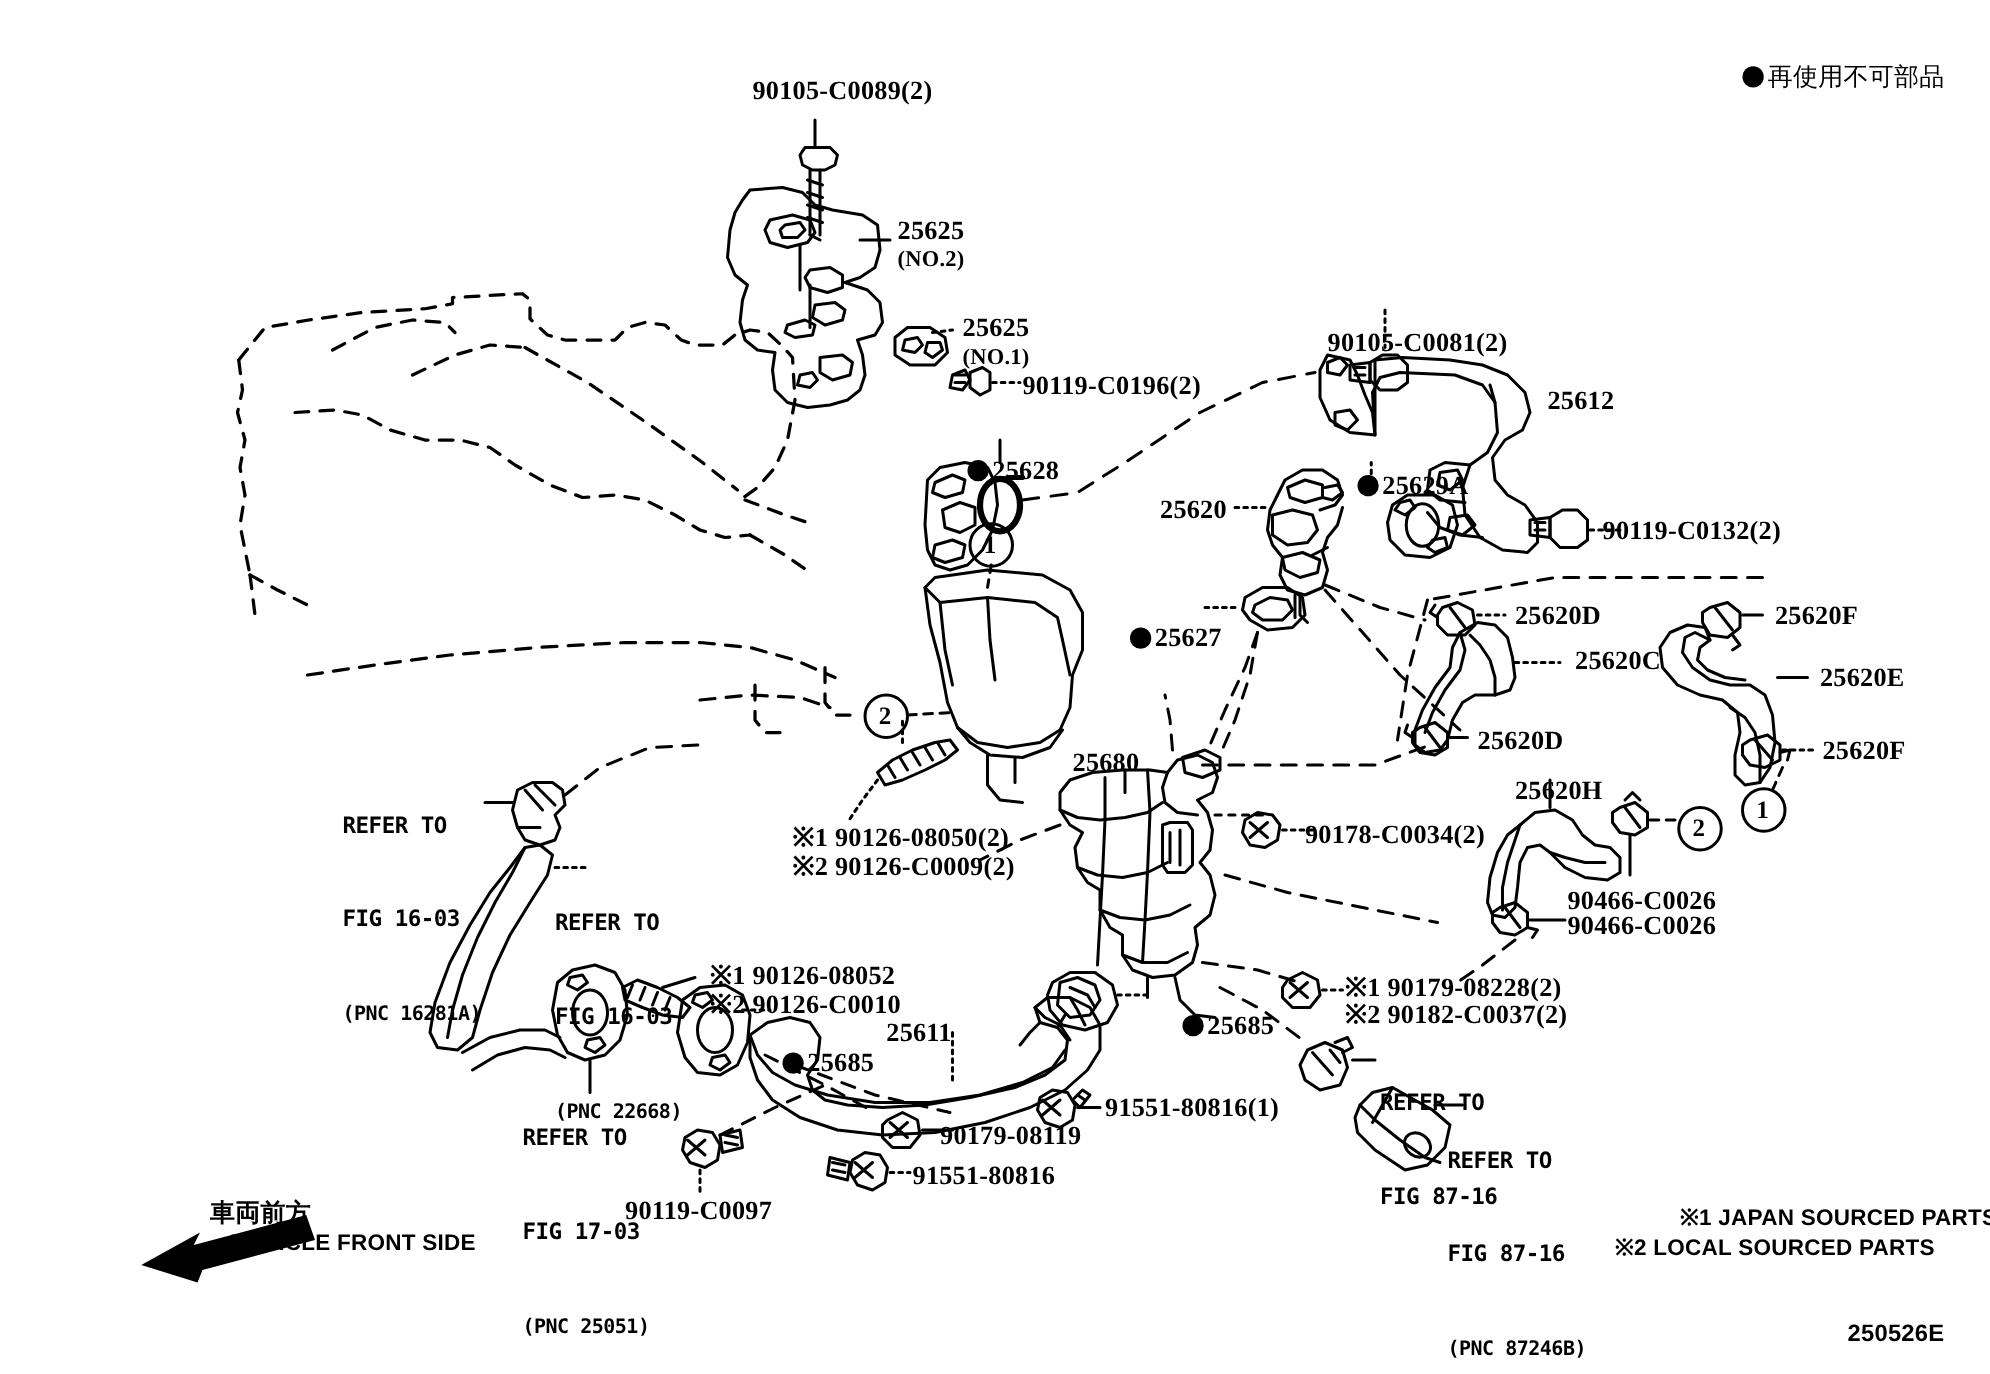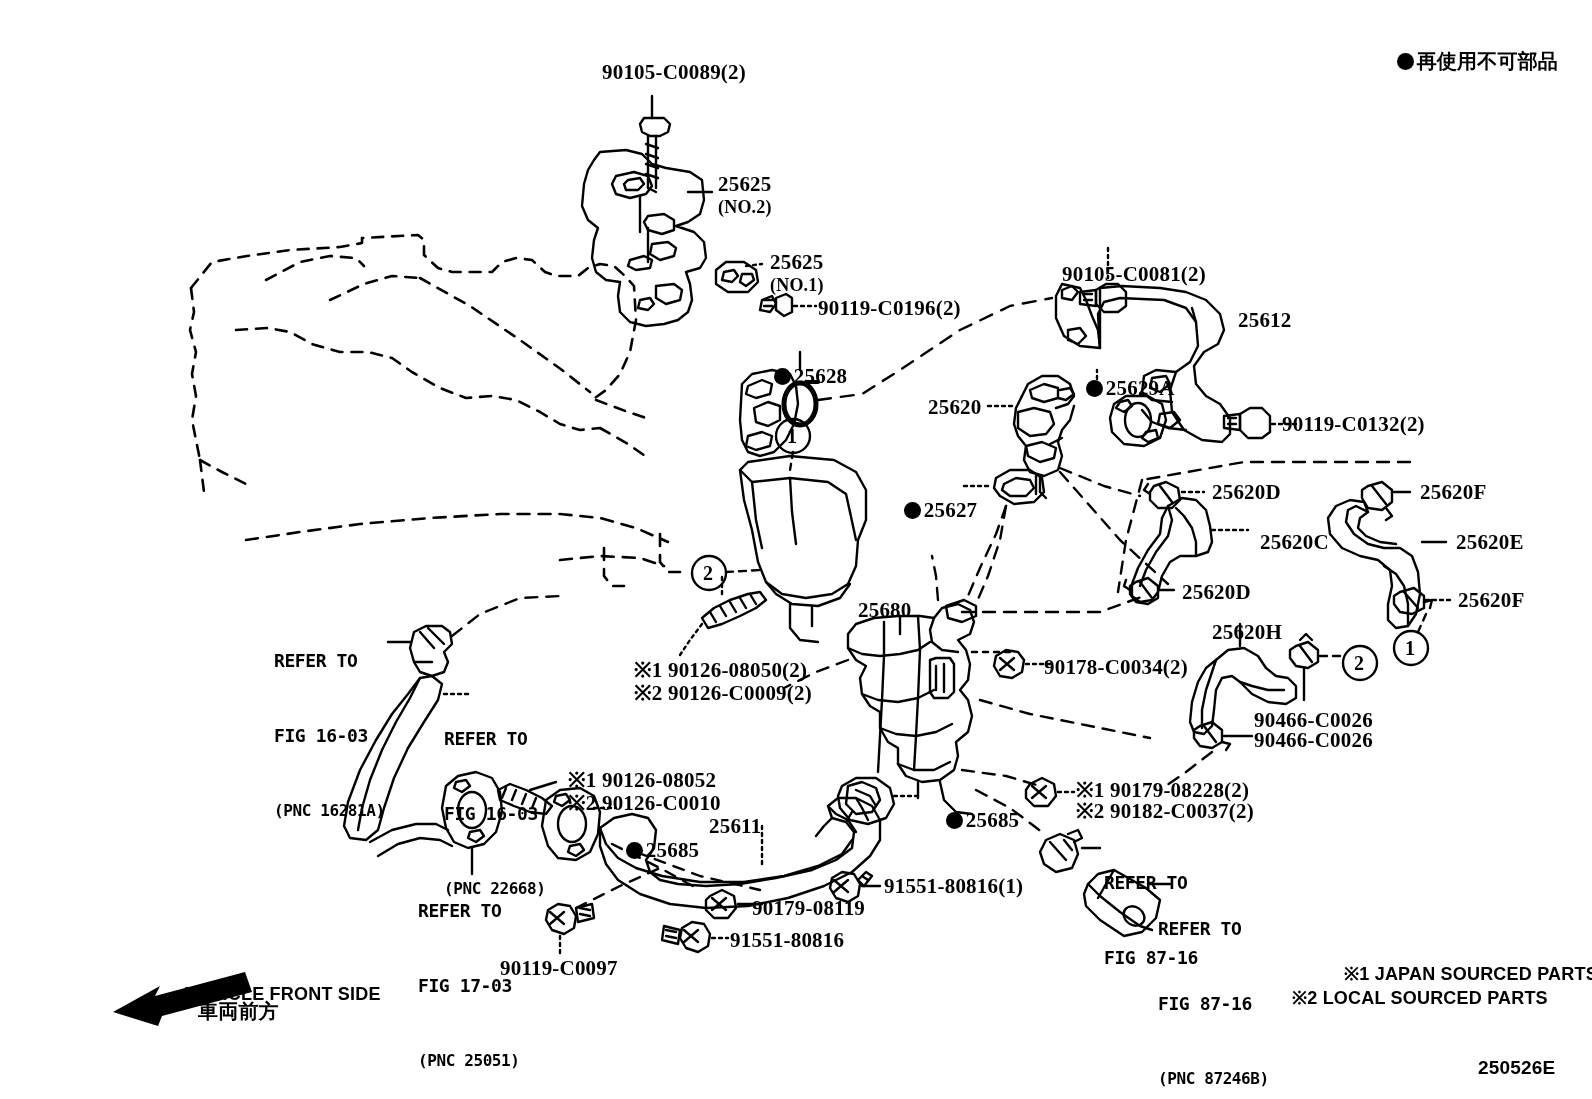--- a/index.html
+++ b/index.html
@@ -8,21 +8,21 @@
   #stage{position:absolute;left:0;top:0;width:1592px;height:1099px;}
   svg.art{position:absolute;left:0;top:0;width:1592px;height:1099px;pointer-events:none;}
   .lbl{position:absolute;white-space:pre;font-family:"Liberation Serif",serif;
        font-weight:700;font-size:21px;line-height:24px;letter-spacing:.2px;}
   .lbl.sm{font-size:18px;line-height:22px;text-align:right;}
   .lbl.refer{font-family:"DejaVu Sans Mono",monospace;font-weight:700;font-size:18px;line-height:25px;letter-spacing:-.4px;}
   .lbl.refer .pnc{font-size:16px;}
   .lbl.note{font-family:"Liberation Sans",sans-serif;font-weight:700;font-size:18px;line-height:25px;}
   .lbl.jp{font-family:"DejaVu Sans",sans-serif;font-weight:700;font-size:20px;line-height:24px;}
   .lbl.legendtxt{font-family:"Liberation Sans",sans-serif;font-weight:700;font-size:18px;line-height:26px;}
-  .lbl.legendjp{font-family:"DejaVu Sans",sans-serif;font-weight:700;font-size:20px;line-height:26px;}
+  .lbl.legendjp{font-family:"DejaVu Sans",sans-serif;font-weight:400;font-size:20px;line-height:26px;}
   .lbl.figcode{font-family:"Liberation Sans",sans-serif;font-weight:700;font-size:19px;}
   .dot{display:inline-block;width:17px;height:17px;border-radius:50%;
        background:#000;vertical-align:-2px;margin-right:3px;}
 </style>
 </head>
 <body>
 
 <div id="stage">
 
   <svg class="art" viewBox="0 0 1592 1099">
@@ -519,21 +519,21 @@
   </div>
 
   <div class="lbl" style="left:928px; top:395px;">25620</div>
   <div class="lbl" style="left:1282px; top:412px;">90119-C0132(2)</div>
 
   <div class="lbl" style="left:882px; top:474px;">
     <span class="dot"></span><span>25627</span>
   </div>
 
   <div class="lbl" style="left:1212px; top:480px;">25620D</div>
-  <div class="lbl" style="left:1260px; top:530px;">25620C</div>
+  <div class="lbl" style="left:1260px; top:516px;">25620C</div>
   <div class="lbl" style="left:1182px; top:580px;">25620D</div>
 
   <div class="lbl" style="left:1420px; top:480px;">25620F</div>
   <div class="lbl" style="left:1456px; top:530px;">25620E</div>
   <div class="lbl" style="left:1458px; top:588px;">25620F</div>
 
   <div class="lbl" style="left:1212px; top:620px;">25620H</div>
   <div class="lbl" style="left:1254px; top:708px;">90466-C0026</div>
   <div class="lbl" style="left:1254px; top:728px;">90466-C0026</div>
 
@@ -590,21 +590,21 @@
     <div>REFER TO</div>
     <div>FIG 87-16</div>
     <div class="pnc">(PNC 87246B)</div>
   </div>
 
   <div class="lbl" style="left:787px; top:424px; font-size:20px;">1</div>
   <div class="lbl" style="left:703px; top:561px; font-size:20px;">2</div>
   <div class="lbl" style="left:1405px; top:636px; font-size:20px;">1</div>
   <div class="lbl" style="left:1354px; top:651px; font-size:20px;">2</div>
 
-  <div class="lbl jp" style="left:198px; top:958px;margin-top:41px;">車両前方</div>
+  <div class="lbl jp" style="left:168px; top:958px;">車両前方</div>
   <div class="lbl note" style="left:185px; top:982px;">VEHICLE FRONT SIDE</div>
 
   <div class="lbl note" style="left:1344px; top:962px;">※1 JAPAN SOURCED PARTS</div>
   <div class="lbl note" style="left:1292px; top:986px;">※2 LOCAL SOURCED PARTS</div>
 
   <div class="lbl figcode" style="left:1478px; top:1056px;">250526E</div>
 
 </div>
 
 </body></html>

